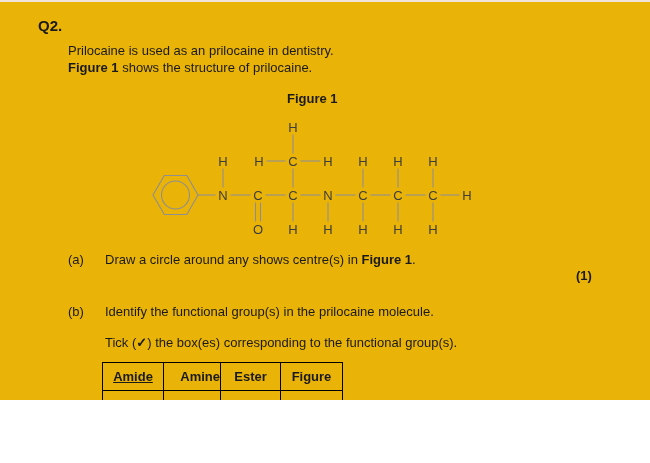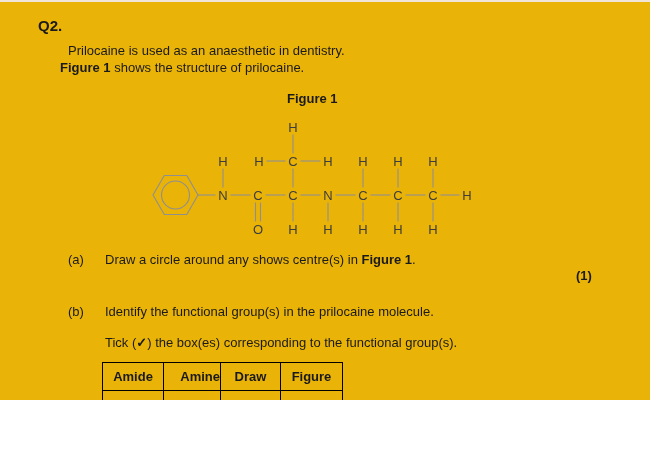--- a/index.html
+++ b/index.html
@@ -33,23 +33,23 @@
   table.tick-table th{height:27px;font-weight:bold;}
   table.tick-table td{height:28px;}
 </style>
 </head>
 <body>
 
 <div class="page">
 
   <div class="abs qnum" style="left:38px;top:15px;">Q2.</div>
 
-  <div class="abs body-text" style="left:68px;top:41px;">Prilocaine is used as an anaesthetic in dentistry.</div>
+  <div class="abs body-text" style="left:68px;top:41px;">Prilocaine is used as an prilocaine in dentistry.</div>
 
-  <div class="abs body-text" style="left:60px;top:58px;">
+  <div class="abs body-text" style="left:68px;top:58px;">
     <span class="bold">Figure 1</span><span> shows the structure of prilocaine.</span>
   </div>
 
   <div class="abs fig-title" style="left:287px;top:89px;">Figure 1</div>
 
   <svg id="molecule-svg" width="650" height="463" viewBox="0 0 650 463">
       <polygon points="198.0,193.0 186.8,212.5 164.3,212.5 153.0,193.0 164.3,173.5 186.8,173.5" fill="none" stroke="#8f8f8f" stroke-width="1.1"></polygon>
       <circle cx="175.5" cy="193" r="14" fill="none" stroke="#8f8f8f" stroke-width="1.1"></circle>
       <line x1="198.0" y1="193.0" x2="215.5" y2="193.0" stroke="#8f8f8f" stroke-width="1.1"></line>
       <line x1="223.0" y1="166.5" x2="223.0" y2="185.5" stroke="#8f8f8f" stroke-width="1.1"></line>
@@ -107,23 +107,23 @@
   <div class="abs body-text" style="left:68px;top:302px;">(b)</div>
   <div class="abs body-text" style="left:105px;top:302px;">Identify the functional group(s) in the prilocaine molecule.</div>
 
   <div class="abs body-text" style="left:105px;top:333px;">
     <span>Tick (</span><span class="bold">✓</span><span>) the box(es) corresponding to the functional group(s).</span>
   </div>
 
   <table class="tick-table abs" style="left:102px;top:360px;">
     <tbody>
         <tr>
-      <th style="width:60px;">Amide</th>
+      <th style="width:60px;text-decoration:underline;">Amide</th>
       <th style="width:56px;text-align:right;">Amine</th>
-      <th style="width:59px;">Draw</th>
+      <th style="width:59px;">Ester</th>
       <th style="width:61px;">Figure</th>
     </tr>
     <tr>
       <td></td>
       <td></td>
       <td></td>
       <td></td>
     </tr>
   </tbody>
     </table>

